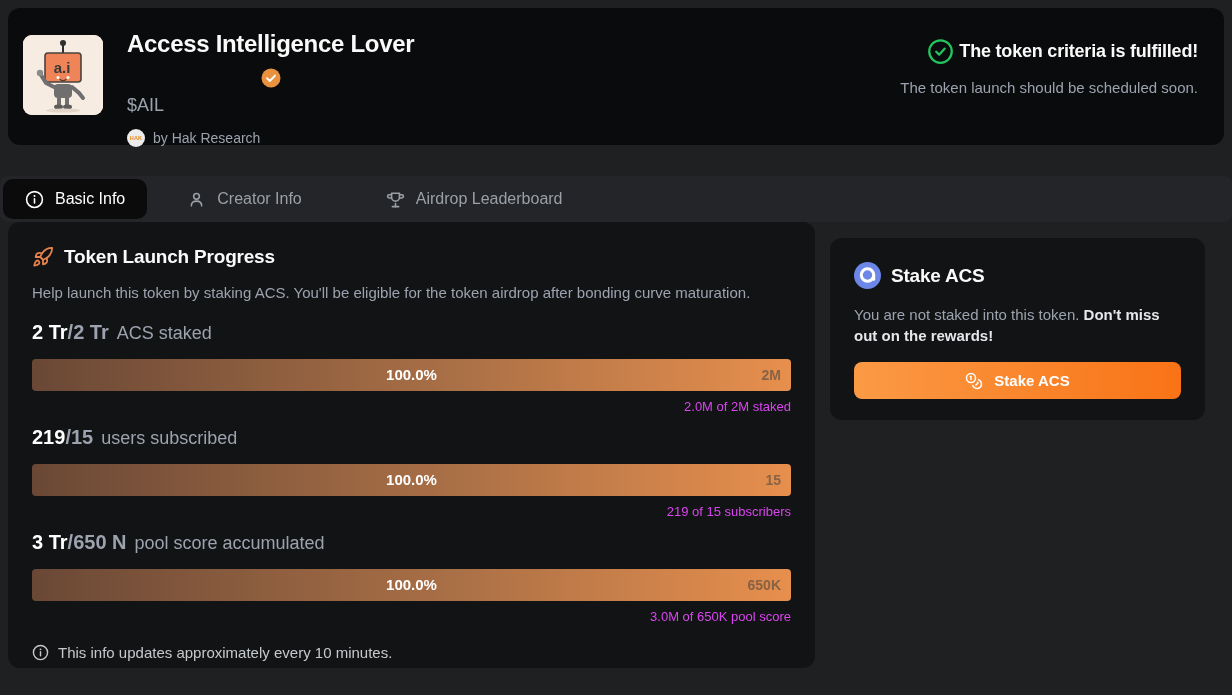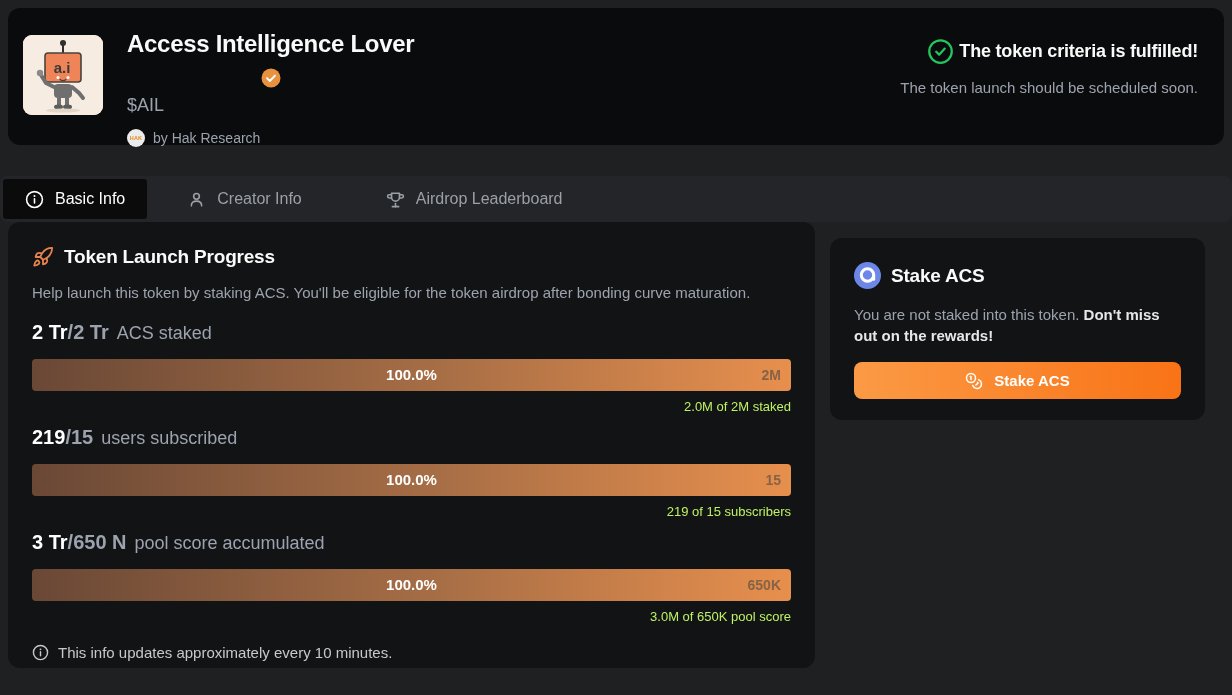--- a/index.html
+++ b/index.html
@@ -40,21 +40,21 @@
 
   
   .tab-strip {
     position: absolute; left: 0; top: 176px; width: 1232px; height: 46px;
     background: #232528; border-radius: 8px;
     display: flex; align-items: center;
   }
   .tab {
     display: flex; align-items: center; gap: 11px; height: 40px;
     padding: 0 22px; color: #9aa0a6; font-size: 16px; cursor: pointer;
-    border-radius: 3px;
+    border-radius: 10px;
   }
   .tab.active { background: #0b0b0c; color: #ffffff; margin-left: 3px; }
   .tab .ticon { display: flex; align-items: center; }
 
   
   .progress-card {
     position: absolute; left: 8px; top: 222px; width: 807px; height: 446px;
     background: #121314; border-radius: 12px; padding: 24px 24px 36px 24px;
   }
   .card-title-row { display: flex; align-items: center; gap: 10px; }
@@ -67,21 +67,21 @@
   .bar {
     margin-top: 15px; height: 32px; border-radius: 4px;
     background: linear-gradient(90deg, #6a4836 0%, #a96f46 55%, #e78f4d 100%);
     position: relative; text-align: center; line-height: 32px;
     color: #ffffff; font-weight: 700; font-size: 15px;
   }
   .bar-end {
     position: absolute; right: 10px; top: 0; line-height: 32px;
     color: rgba(75, 70, 64, 0.6); font-weight: 600; font-size: 14px;
   }
-  .caption { margin-top: 8px; text-align: right; font-size: 13px; color: #bef264; }
+  .caption { margin-top: 8px; text-align: right; font-size: 13px; color: #d946ef; }
 
   .footnote-row { margin-top: 20px; display: flex; align-items: center; gap: 9px; color: #c6c9cc; font-size: 15px; }
 
   
   .stake-card {
     position: absolute; left: 830px; top: 238px; width: 375px; height: 182px;
     background: #121314; border-radius: 12px; padding: 24px;
   }
   .stake-msg { margin-top: 16px; font-size: 15px; line-height: 1.38; color: #9ca3af; }
   .stake-msg b { color: #e5e7eb; }

